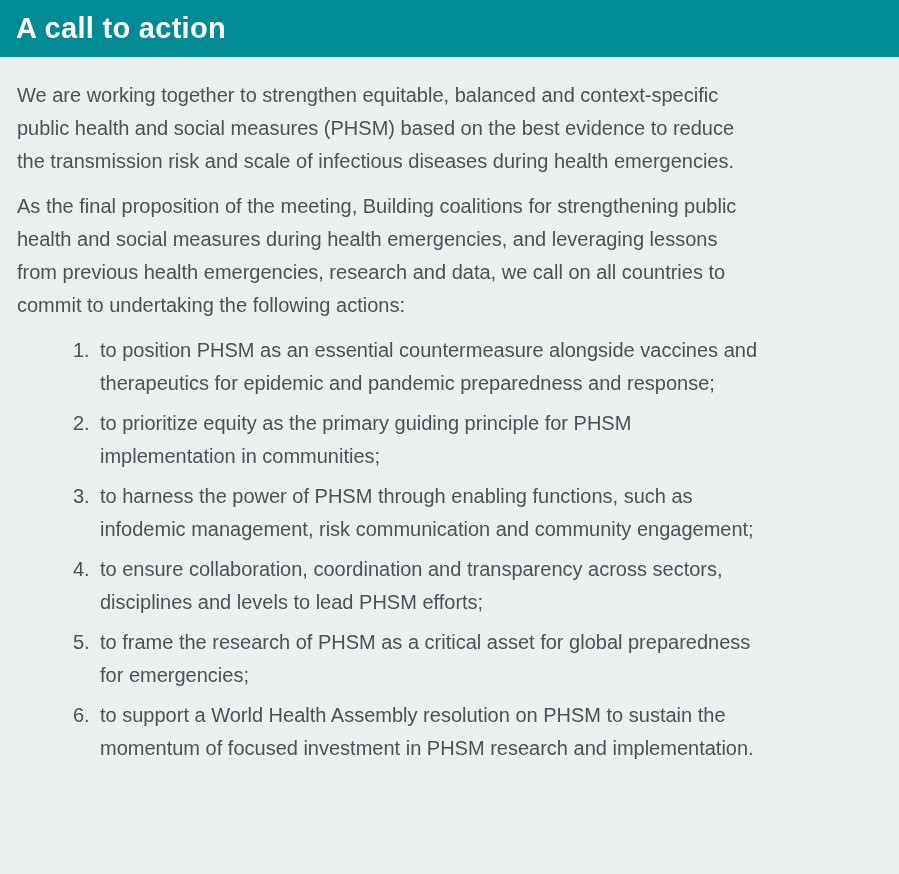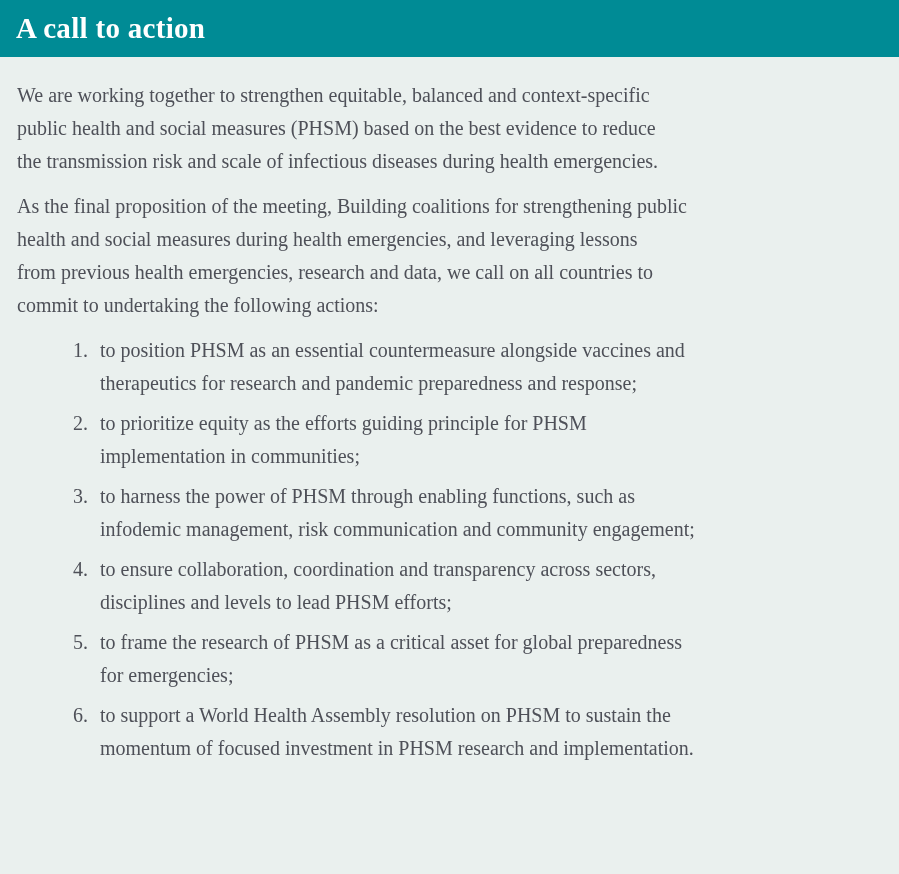--- a/index.html
+++ b/index.html
@@ -2,21 +2,21 @@
 <html style="--header_bg: #008B95; --header_text: #FFFFFF; --body_bg: #EAF0EE; --body_text: #4E5058;"><head>
 <meta charset="utf-8">
 <style>
   html, body { margin: 0; padding: 0; background: #ffffff; }
 
   .page {
     width: 899px;
     height: 874px;
     overflow: hidden;
     background: var(--body_bg, #EAF0EE);
-    font-family: Liberation Serif, serif;
+    font-family: Liberation Sans, sans-serif;
     box-sizing: border-box;
   }
 
   .banner {
     background: var(--header_bg, #008B95);
     height: 57px;
     display: flex;
     align-items: center;
     padding: 0 16px;
     box-sizing: border-box;
@@ -86,25 +86,25 @@
 the transmission risk and scale of infectious diseases during health emergencies.</p>
     <p>As the final proposition of the meeting, Building coalitions for strengthening public
 health and social measures during health emergencies, and leveraging lessons
 from previous health emergencies, research and data, we call on all countries to
 commit to undertaking the following actions:</p>
 
     <ol class="actions">
       <li class="action">
         <span class="num">1.</span>
         <span class="txt">to position PHSM as an essential countermeasure alongside vaccines and
-therapeutics for research and pandemic preparedness and response;</span>
+therapeutics for epidemic and pandemic preparedness and response;</span>
       </li>
       <li class="action">
         <span class="num">2.</span>
-        <span class="txt">to prioritize equity as the efforts guiding principle for PHSM
+        <span class="txt">to prioritize equity as the primary guiding principle for PHSM
 implementation in communities;</span>
       </li>
       <li class="action">
         <span class="num">3.</span>
         <span class="txt">to harness the power of PHSM through enabling functions, such as
 infodemic management, risk communication and community engagement;</span>
       </li>
       <li class="action">
         <span class="num">4.</span>
         <span class="txt">to ensure collaboration, coordination and transparency across sectors,

